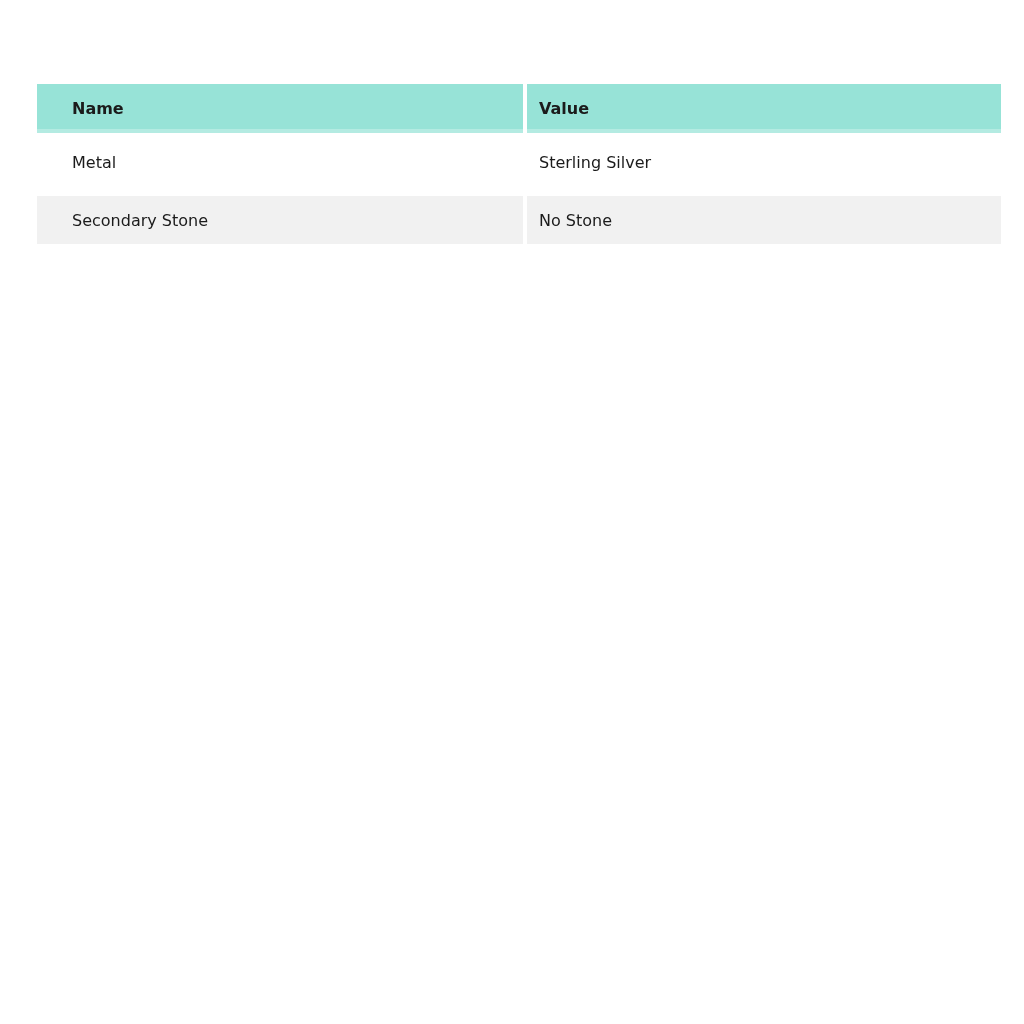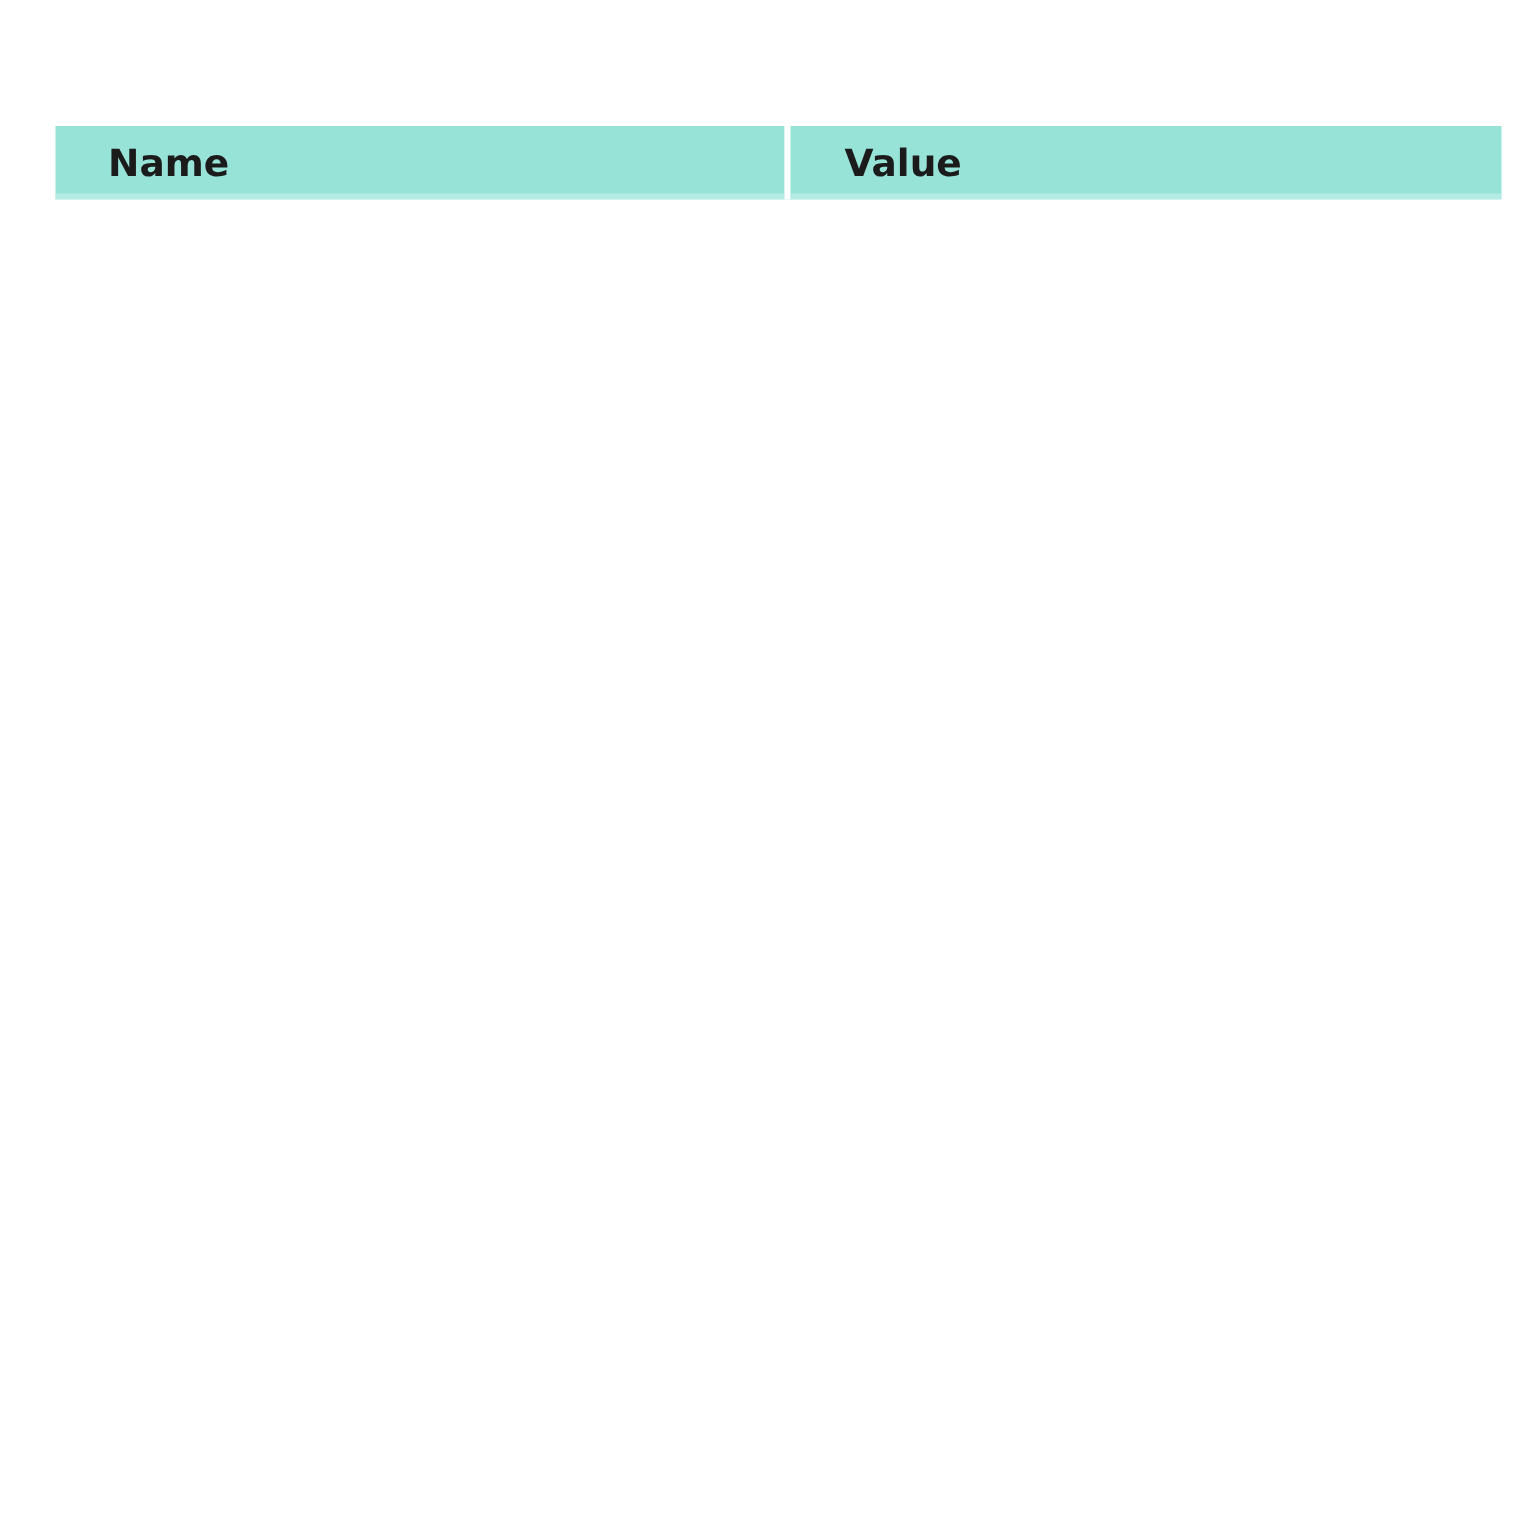--- a/index.html
+++ b/index.html
@@ -27,21 +27,21 @@
     width:964px;
     border-collapse:separate;
     border-spacing:0;
     table-layout:fixed;
   }
   col.col-name{width:486px;}
   col.col-value{width:478px;}
   th,td{
     vertical-align:middle;
     text-align:left;
-    font-size:25px;
+    font-size:16px;
     overflow:hidden;
     white-space:nowrap;
   }
   thead th{
     height:49px;
     background:var(--header-bg);
     font-weight:bold;
     box-shadow:inset 0 -4px 0 0 rgba(255,255,255,0.28);
   }
   tbody td{
@@ -51,34 +51,42 @@
     background:transparent;
   }
   tr.striped td{
     background:var(--stripe-bg);
   }
   th:first-child,td:first-child{
     padding-left:35px;
   }
   th:last-child,td:last-child{
     border-left:4px solid var(--divider);
-    padding-left:36px;
+    padding-left:12px;
   }
 </style>
 </head>
 <body>
 
 <div class="page">
   <table class="spec-table">
     <colgroup>
       <col class="col-name">
       <col class="col-value">
     </colgroup>
     <thead>
       <tr>
         <th>Name</th>
         <th>Value</th>
       </tr>
     </thead>
     <tbody>
+        <tr>
+    <td>Metal</td>
+    <td>Sterling Silver</td>
+  </tr>
+        <tr class="striped">
+    <td>Secondary Stone</td>
+    <td>No Stone</td>
+  </tr>
       </tbody>
   </table>
 </div>
 
 </body></html>

